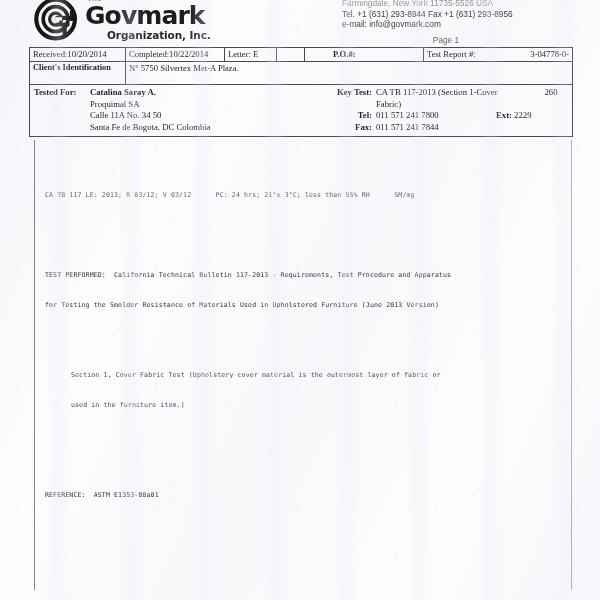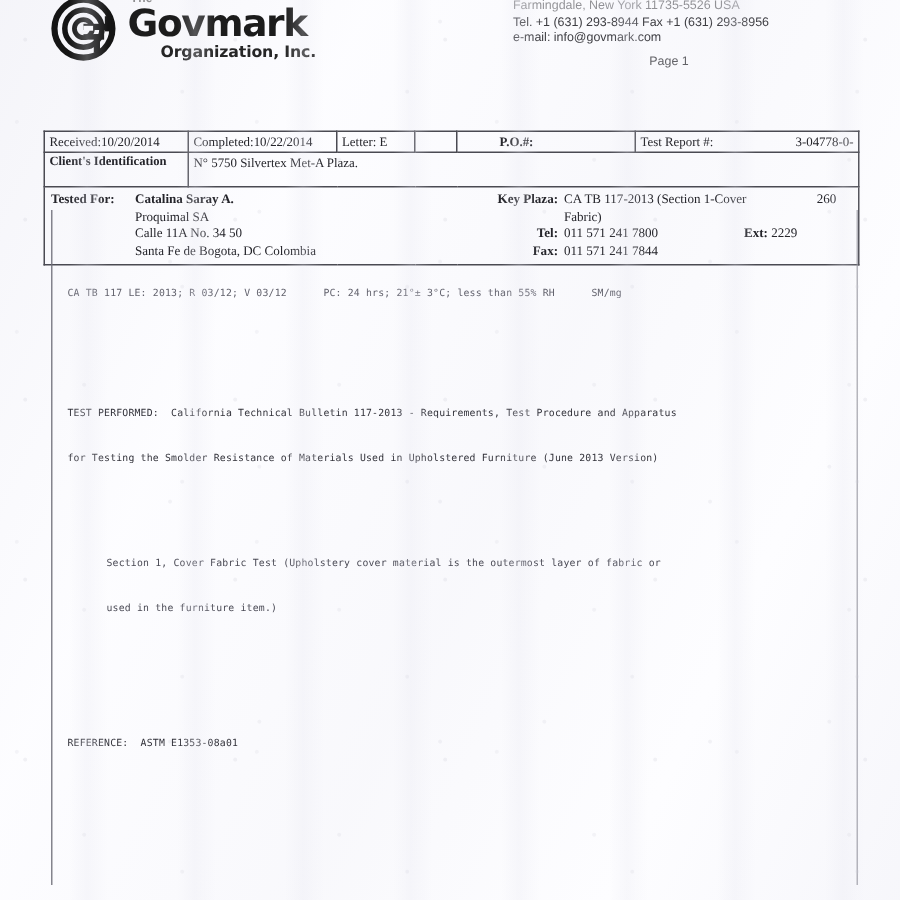--- a/index.html
+++ b/index.html
@@ -131,21 +131,20 @@
   
   .info-table {
     position: absolute;
     left: 29px;
     top: 47px;
     width: 543px;
     border-collapse: collapse;
     table-layout: fixed;
     font-family: "Liberation Serif", serif;
     color: #25252b;
-    margin-top: 40px;
   }
   .info-table td {
     border: 1px solid #4a4a52;
     padding: 1px 3px;
     font-size: 8.6px;
     line-height: 10px;
     vertical-align: top;
     white-space: nowrap;
     overflow: hidden;
   }
@@ -317,21 +316,21 @@
               <div class="tf-line">
                 <span class="tf-key">Tested For:</span>
                 <span class="tf-val">Catalina Saray A.</span>
               </div>
               <div class="tf-indent">Proquimal SA</div>
               <div class="tf-indent">Calle 11A No. 34 50</div>
               <div class="tf-indent">Santa Fe de Bogota, DC Colombia</div>
             </div>
             <div class="tf-right">
               <div class="kt-line">
-                <span class="kt-key">Key Plaza:</span>
+                <span class="kt-key">Key Test:</span>
                 <span class="kt-val">CA TB 117-2013 (Section 1-Cover</span>
                 <span class="kt-num">260</span>
               </div>
               <div class="kt-indent">Fabric)</div>
               <div class="kt-line">
                 <span class="kt-key">Tel:</span>
                 <span class="kt-val">011 571 241 7800</span>
                 <span class="kt-ext"><b>Ext:</b> <span>2229</span></span>
               </div>
               <div class="kt-line">

